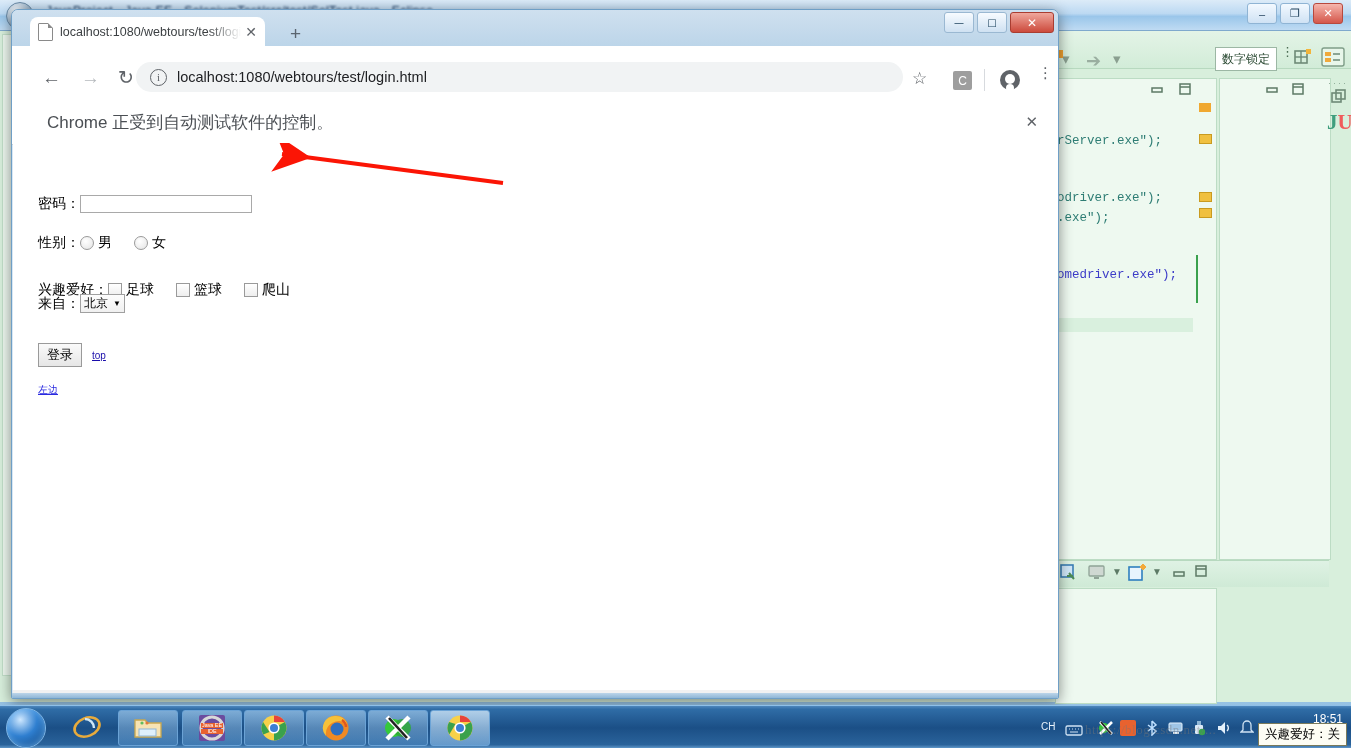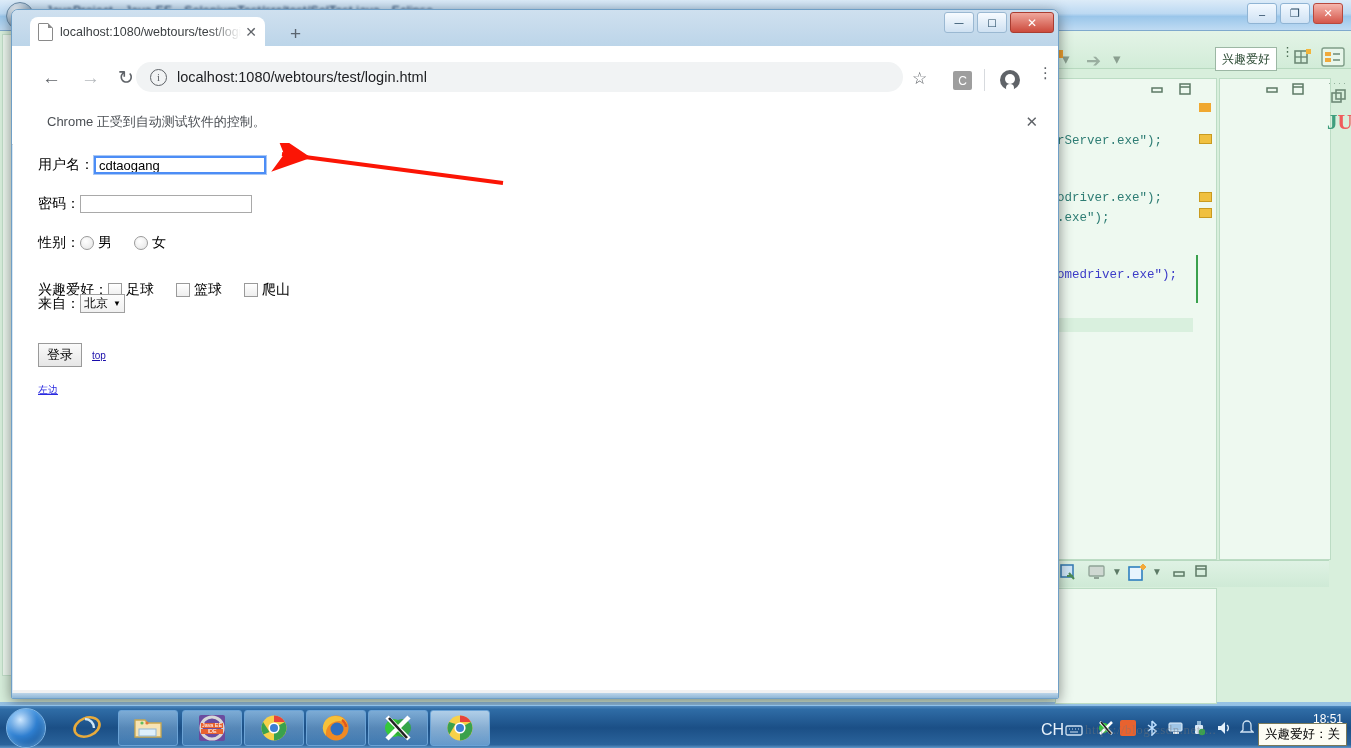--- a/index.html
+++ b/index.html
@@ -93,21 +93,21 @@
   .tb-sep{position:absolute;left:972px;top:59px;width:1px;height:22px;background:#d7dade;}
   .avatar{position:absolute;left:988px;top:60px;width:20px;height:20px;border-radius:50%;
     background:#5f6368;}
   .avatar:after{content:"";position:absolute;left:5px;top:3.5px;width:10px;height:10px;
     border-radius:50%;background:#fff;box-shadow:0 9px 0 -1px #fff;}
   .kebab{position:absolute;left:1026px;top:60px;color:#5f6368;font-size:15px;line-height:6.5px;
     text-align:center;width:6px;}
 
   .infobar{position:absolute;left:0;top:90px;width:1046px;height:44px;background:#fff;
     border-bottom:1px solid #cdd1d5;display:flex;align-items:center;}
-  .infobar-text{position:absolute;left:35px;font-size:13px;color:#4b4f54;}
+  .infobar-text{position:absolute;left:35px;font-size:17px;color:#4b4f54;}
   .infobar-x{position:absolute;right:20px;font-size:15px;color:#5f6368;}
 
   
   .viewport{position:absolute;left:1px;top:134px;width:1044px;height:549px;background:#fff;
     overflow:hidden;}
   .pg-row{position:absolute;left:25px;font-size:14px;color:#000;white-space:nowrap;
     display:flex;align-items:center;}
   .lbl{font-size:14px;color:#000;}
   .inp{border:1px solid #a9a9a9;height:18px;box-sizing:border-box;font-size:13px;
     padding:0 3px;background:#fff;font-family:"Liberation Sans",sans-serif;color:#000;}
@@ -136,21 +136,21 @@
   #taskbar{position:absolute;left:0;bottom:0;width:1351px;height:42px;
     background:linear-gradient(180deg,#4e87bd 0%,#2f6ca6 8%,#1b4f86 52%,#2a639b 92%,#5f96c8 100%);
     border-top:1px solid #8fc0e8;}
   .start-orb{position:absolute;left:6px;top:2px;width:38px;height:38px;border-radius:50%;
     background:radial-gradient(circle at 35% 28%,#cfe8ff,#2f7fd0 45%,#0d3f77 100%);
     border:1px solid #7fb6e6;box-shadow:0 0 7px rgba(130,200,255,.7) inset;}
   .qlaunch{position:absolute;top:6px;width:30px;height:30px;}
   .tbtn{position:absolute;top:4px;height:34px;border:1px solid #6ba3d6;border-radius:3px;
     background:linear-gradient(180deg,rgba(190,226,255,.55),rgba(90,150,205,.45));
     display:flex;align-items:center;justify-content:center;}
-  .tray-txt{font-size:16px;color:#e8f2fb;font-family:"Liberation Sans",sans-serif;}
+  .tray-txt{font-size:10px;color:#e8f2fb;font-family:"Liberation Sans",sans-serif;}
   .clock{position:absolute;right:8px;top:6px;width:60px;text-align:right;color:#fff;
     font-size:12px;line-height:15px;}
   .tooltip{position:absolute;right:4px;bottom:2px;background:#fdfdf4;border:1px solid #7a7a5a;
     font-size:12.5px;color:#000;padding:2px 6px;}
   .watermark{position:absolute;left:1085px;bottom:10px;font-size:13px;color:rgba(120,120,120,.45);
     font-family:"Liberation Serif",serif;white-space:nowrap;letter-spacing:.5px;}
 </style>
 </head>
 <body>
 
@@ -163,21 +163,21 @@
   <div class="left-strip">
     <div class="left-strip-in"></div>
   </div>
 
   <span class="ecl-arrow" style="left:1062px;">▾</span>
   <span class="ecl-arrow" style="left:1086px;font-size:18px;color:#9aaea0;">➔</span>
   <span class="ecl-arrow" style="left:1113px;">▾</span>
   <div style="position:absolute;left:1055px;top:50px;width:8px;height:8px;background:#f0a030;"></div>
 
   <div class="qa-box">
-    <span>兴趣爱好</span>
+    <span>数字锁定</span>
   </div>
   <div class="qa-dots">⋮</div>
   <div class="persp-ico" style="left:1292px;">
     <svg width="22" height="22" viewBox="0 0 22 22">
       <rect x="3" y="5" width="12" height="12" fill="none" stroke="#6e8a77" stroke-width="1.6"></rect>
       <line x1="9" y1="5" x2="9" y2="17" stroke="#6e8a77" stroke-width="1.4"></line>
       <line x1="3" y1="11" x2="15" y2="11" stroke="#6e8a77" stroke-width="1.4"></line>
       <path d="M14 3 h5 v5 h-5z" fill="#f3b53b"></path>
     </svg>
   </div>
@@ -319,24 +319,20 @@
   <div class="avatar"></div>
   <div class="kebab">⋮</div>
 
   <div class="infobar">
     <span class="infobar-text">Chrome 正受到自动测试软件的控制。</span>
     <span class="infobar-x">✕</span>
   </div>
 
   <div class="viewport">
 
-    <div class="pg-row" style="top:12px;">
-      <span class="lbl">用户名：</span>
-      <input class="inp focused" style="width: 172px;" value="cdtaogang">
-    </div>
 
     <div class="pg-row" style="top:51px;">
       <span class="lbl">密码：</span>
       <input class="inp" type="password" style="width: 172px;" value="">
     </div>
 
     <div class="pg-row" style="top:90px;">
       <span class="lbl">性别：</span>
       <span class="radio"></span>
       <span class="lbl">男</span>

